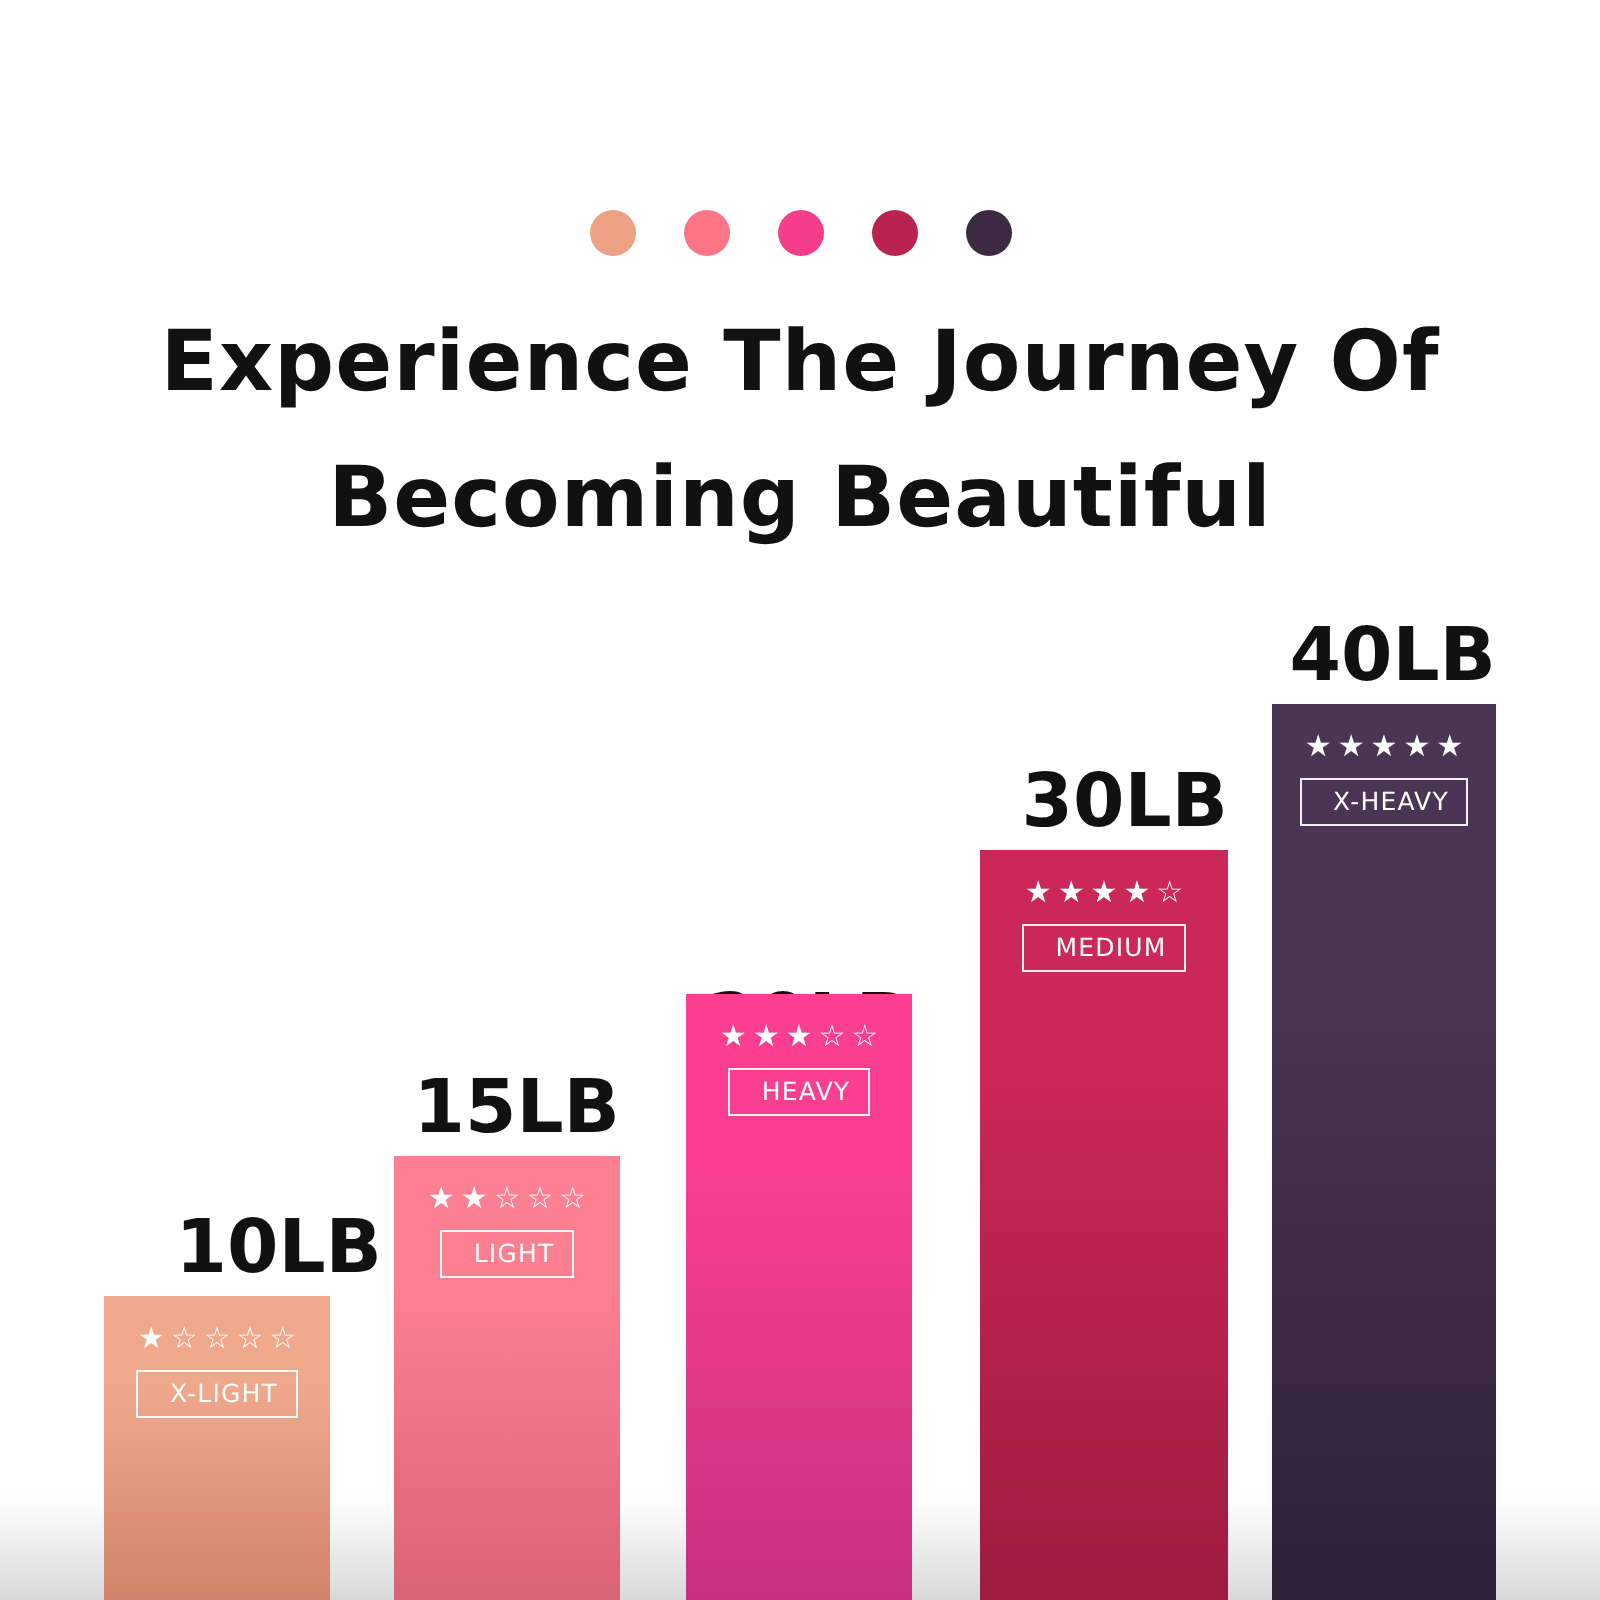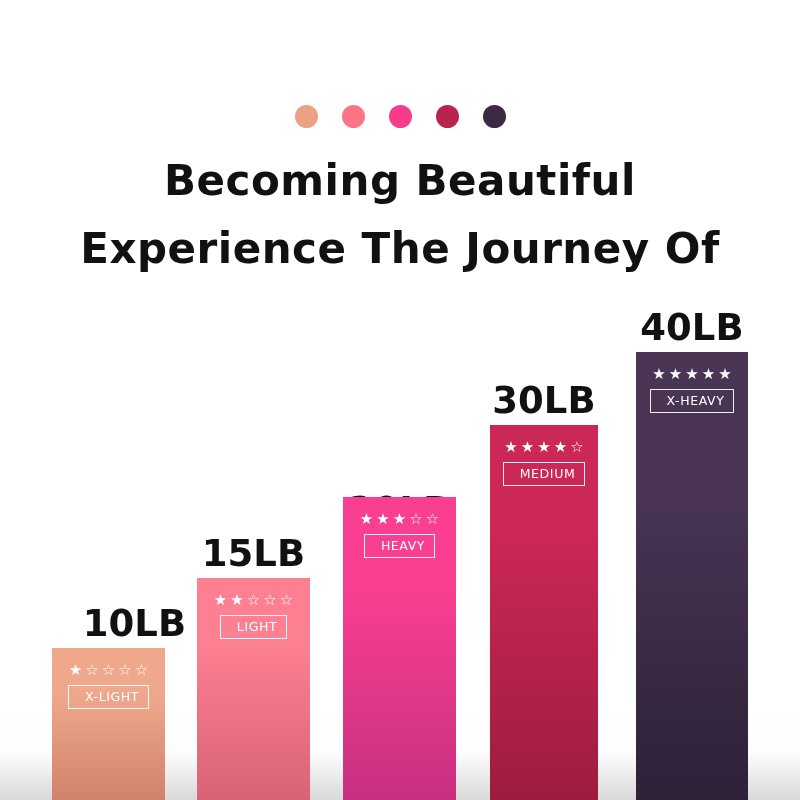--- a/index.html
+++ b/index.html
@@ -66,21 +66,21 @@
     height: 800px;
   }
   .bar-group {
     position: absolute;
     bottom: 0;
   }
   .bar-weight {
     position: absolute;
     left: 0;
     width: 100%;
-    text-align: center;
+    text-align: right;
     color: #111111;
     font-family: "DejaVu Sans", sans-serif;
     font-weight: bold;
     font-size: 37px;
     line-height: 40px;
     white-space: nowrap;
   }
   .bar {
     position: absolute;
     left: 0;
@@ -126,22 +126,22 @@
 
   <div class="dots-row">
       <div class="dot" style="background: rgb(237, 161, 131);"></div>
       <div class="dot" style="background: rgb(251, 117, 135);"></div>
       <div class="dot" style="background: rgb(245, 61, 140);"></div>
       <div class="dot" style="background: rgb(184, 36, 79);"></div>
       <div class="dot" style="background: rgb(59, 42, 66);"></div>
     </div>
 
   <div class="title-block">
+    <span class="title-line">Experience The Journey Of</span>
     <span class="title-line">Becoming Beautiful</span>
-    <span class="title-line">Experience The Journey Of</span>
   </div>
 
   <div class="chart">
       <div class="bar-group" style="left: 52px; width: 113px; height: 152px;">
         <div class="bar-weight" style="top: -44px; margin-left: 26px;">10LB</div>
         <div class="bar" style="height: 152px; background: linear-gradient(rgb(240, 168, 140) 0%, rgb(240, 168, 140) 30%, rgb(208, 131, 106) 100%);">
           <div class="bar-inner">
             <div class="stars">
               <span class="star">★</span>
               <span class="star">☆</span>
@@ -176,21 +176,21 @@
               <span class="star">★</span>
               <span class="star">★</span>
               <span class="star">★</span>
               <span class="star">☆</span>
               <span class="star">☆</span>
             </div>
             <div class="level-badge">HEAVY</div>
           </div>
         </div>
       </div>
-      <div class="bar-group" style="left: 490px; width: 108px; height: 375px;">
+      <div class="bar-group" style="left: 490px; width: 124px; height: 375px;">
         <div class="bar-weight" style="top: -44px;">30LB</div>
         <div class="bar" style="height: 375px; background: linear-gradient(rgb(203, 39, 87) 0%, rgb(203, 39, 87) 30%, rgb(158, 28, 63) 100%);">
           <div class="bar-inner">
             <div class="stars">
               <span class="star">★</span>
               <span class="star">★</span>
               <span class="star">★</span>
               <span class="star">★</span>
               <span class="star">☆</span>
             </div>

